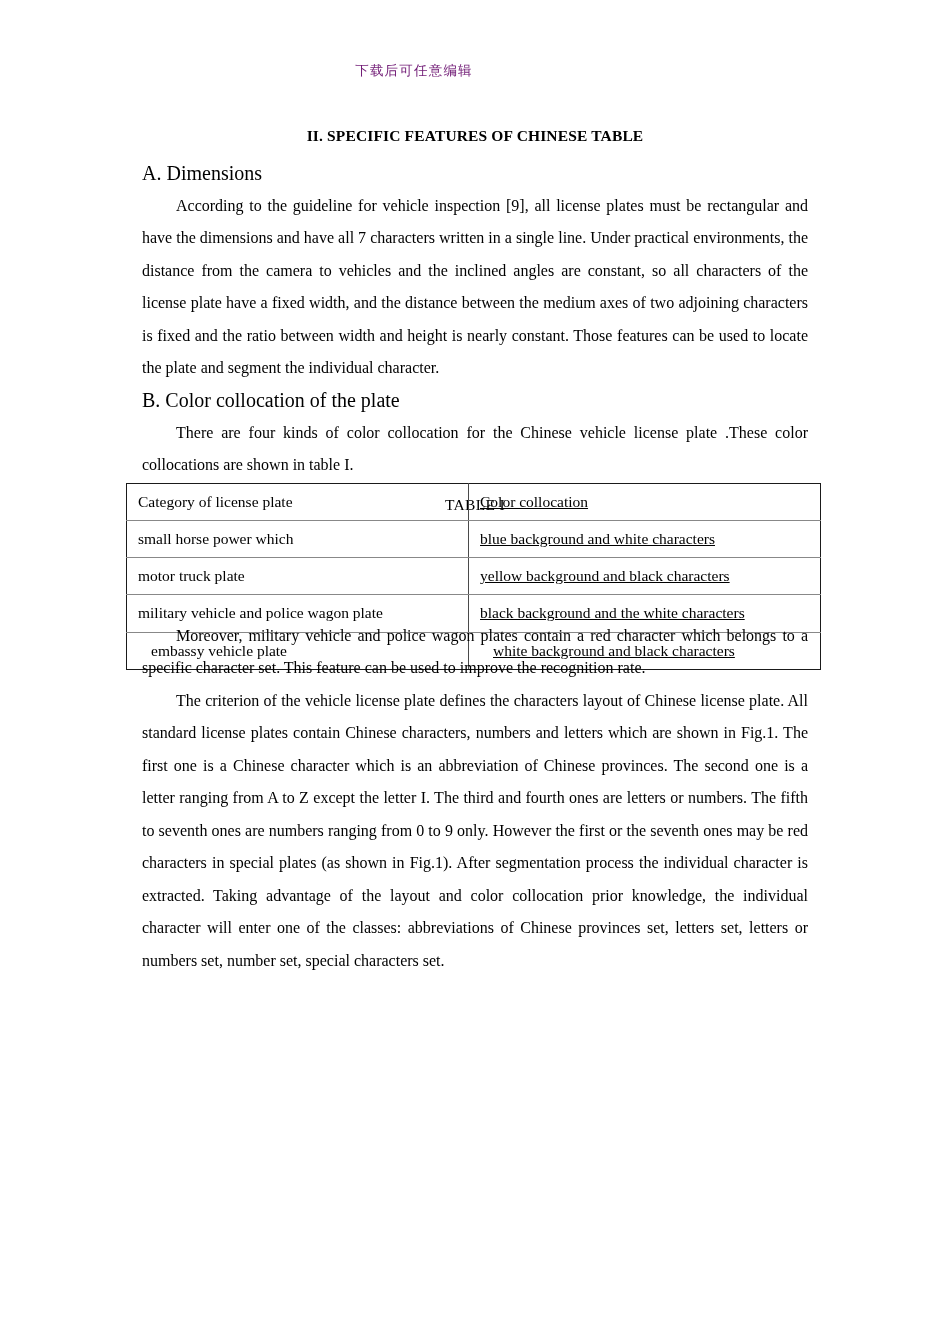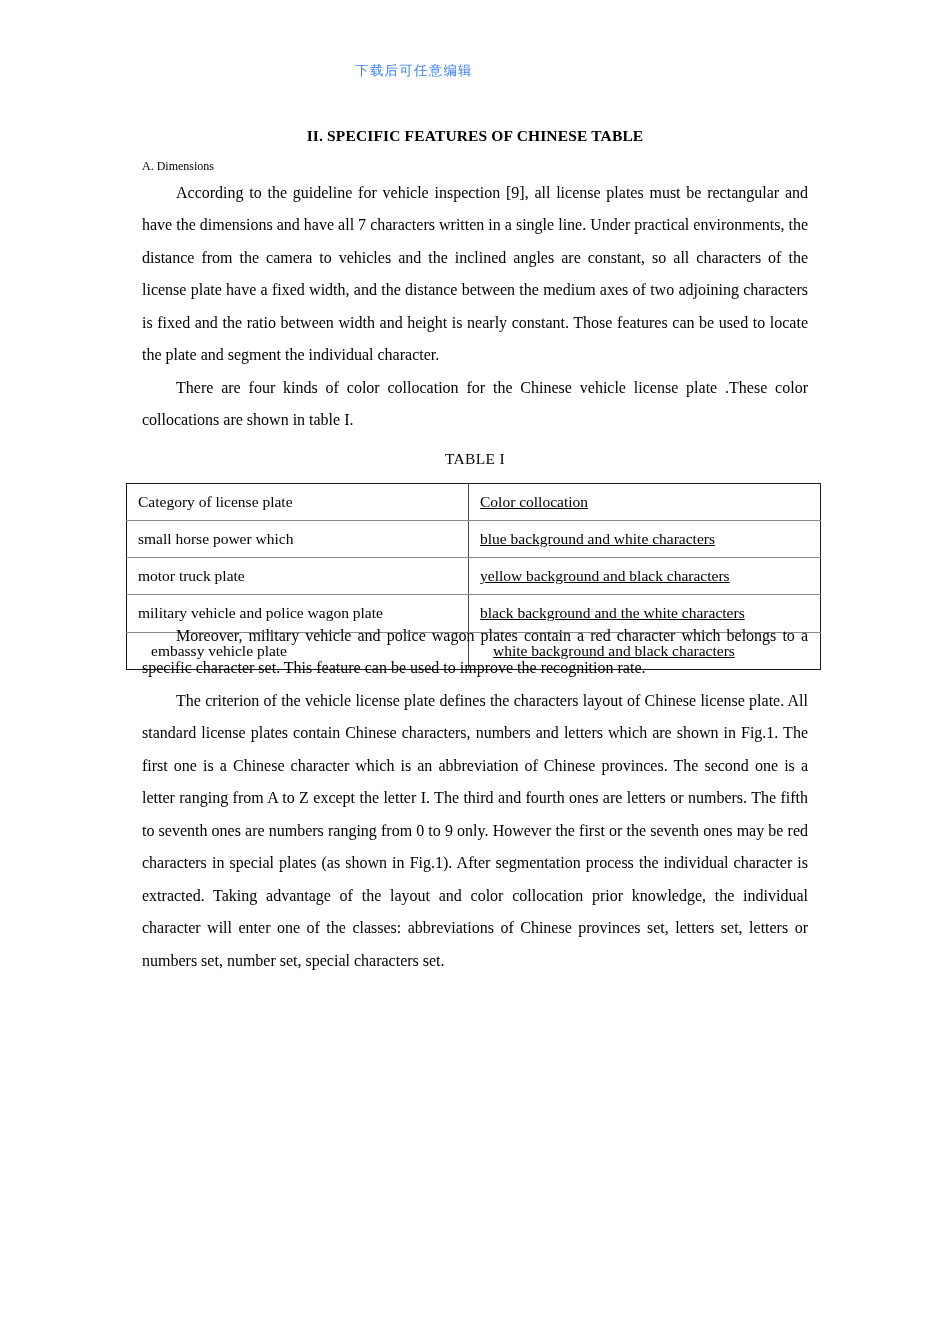--- a/index.html
+++ b/index.html
@@ -27,41 +27,41 @@
   
   .doc-header {
     position: absolute;
     top: 62px;
     left: 0;
     width: 828px;
     text-align: center;
     font-family: "DejaVu Sans", "Liberation Sans", sans-serif;
     font-size: 13.5px;
     letter-spacing: 1.2px;
-    color: #3b82f6;
+    color: #701a75;
   }
 
   
   .content {
     position: absolute;
     top: 124px;
     left: 142px;
     width: 666px;
   }
 
   .section-title {
     text-align: center;
     font-size: 15.5px;
     margin: 0 0 10px 0;
     line-height: 1.5;
     letter-spacing: 0.15px;
   }
 
   .subhead {
-    font-size: 12px;
+    font-size: 20px;
     line-height: 1.62;
     margin: 0;
     text-align: left;
   }
 
   p.para {
     font-size: 16px;
     line-height: 2.03;
     margin: 0;
     text-align: justify;
@@ -126,20 +126,21 @@
   <div class="doc-header">下载后可任意编辑</div>
 
   <div class="content">
 
     <h2 class="section-title">II. SPECIFIC FEATURES OF CHINESE TABLE</h2>
 
     <div class="subhead">A. Dimensions</div>
 
     <p class="para">According to the guideline for vehicle inspection [9], all  license plates must be rectangular and have the dimensions  and have all 7 characters written in a single line. Under  practical environments, the distance from the camera to  vehicles and the inclined angles are constant, so all characters  of the license plate have a fixed width, and the distance  between the medium axes of two adjoining characters is fixed  and the ratio between width and height is nearly constant. Those features can be used to locate the plate and segment the  individual character.</p>
 
+    <div class="subhead">B. Color collocation of the plate</div>
 
     <p class="para">There are four kinds of color collocation for the Chinese  vehicle license plate .These color collocations are shown in  table I.</p>
 
     <div class="table-caption">TABLE I</div>
   </div>
 
   <div class="tbl-wrap">
     <table class="data-table">
       <colgroup>
           <col class="c1">

